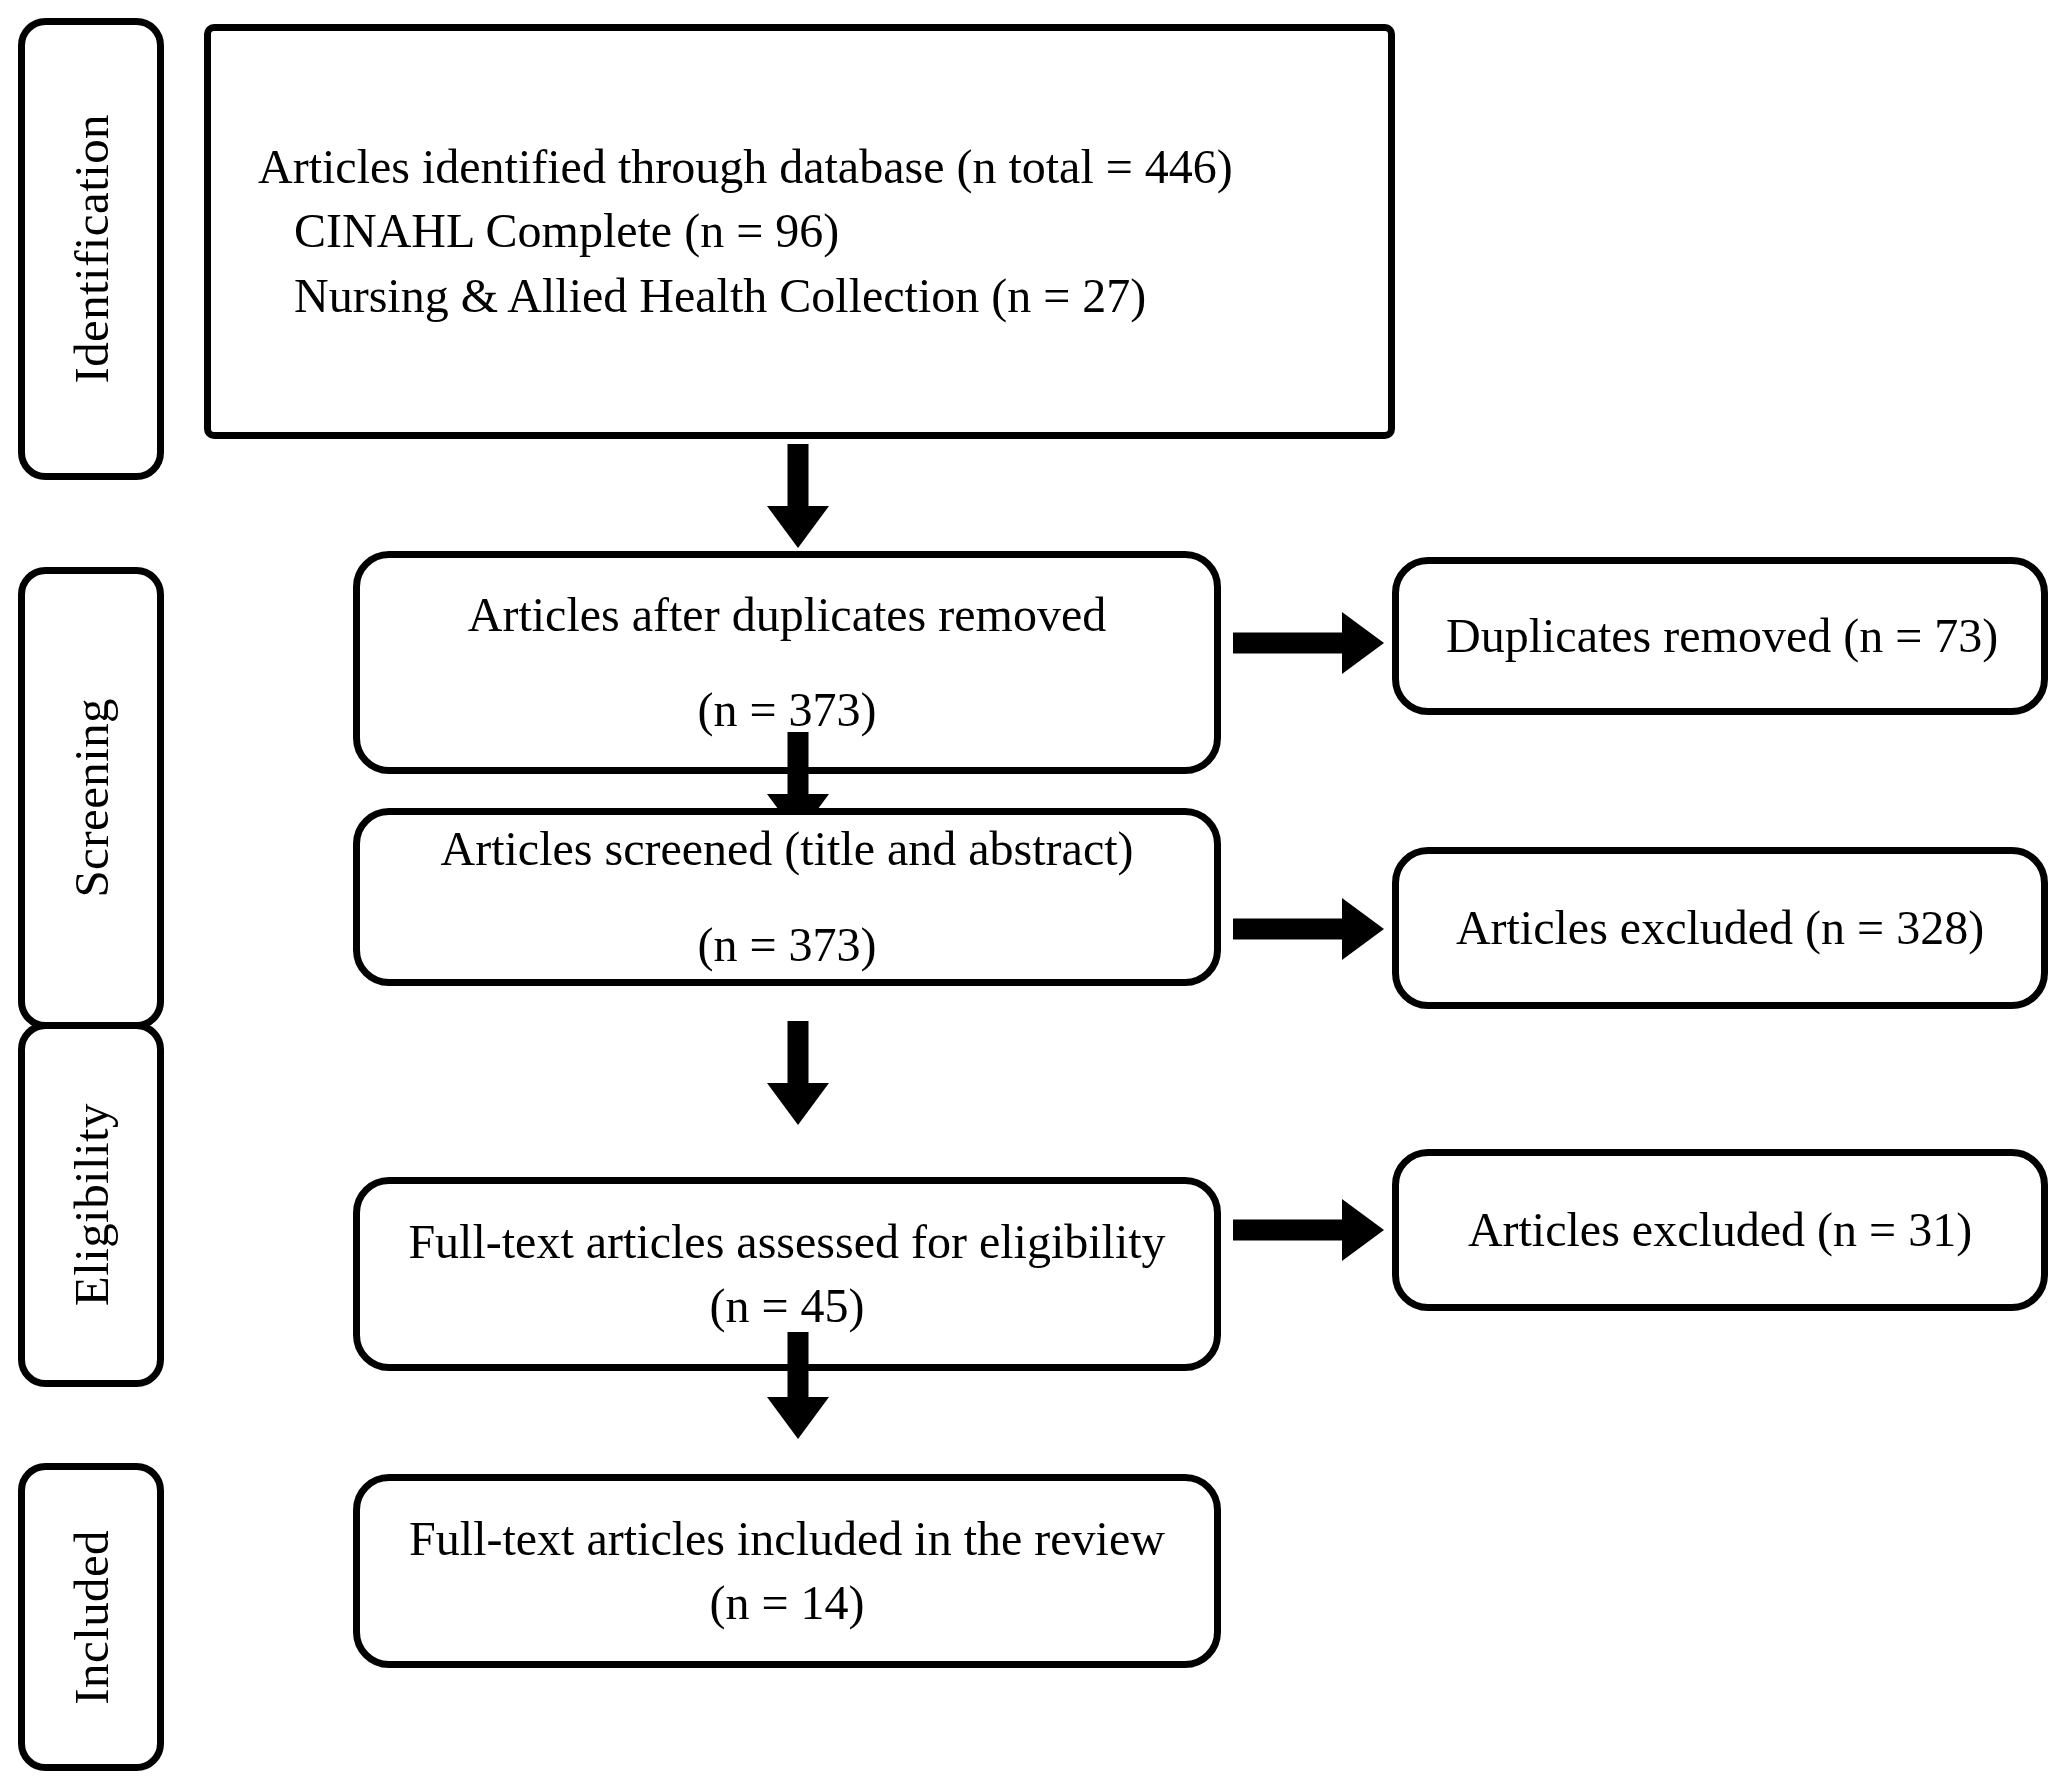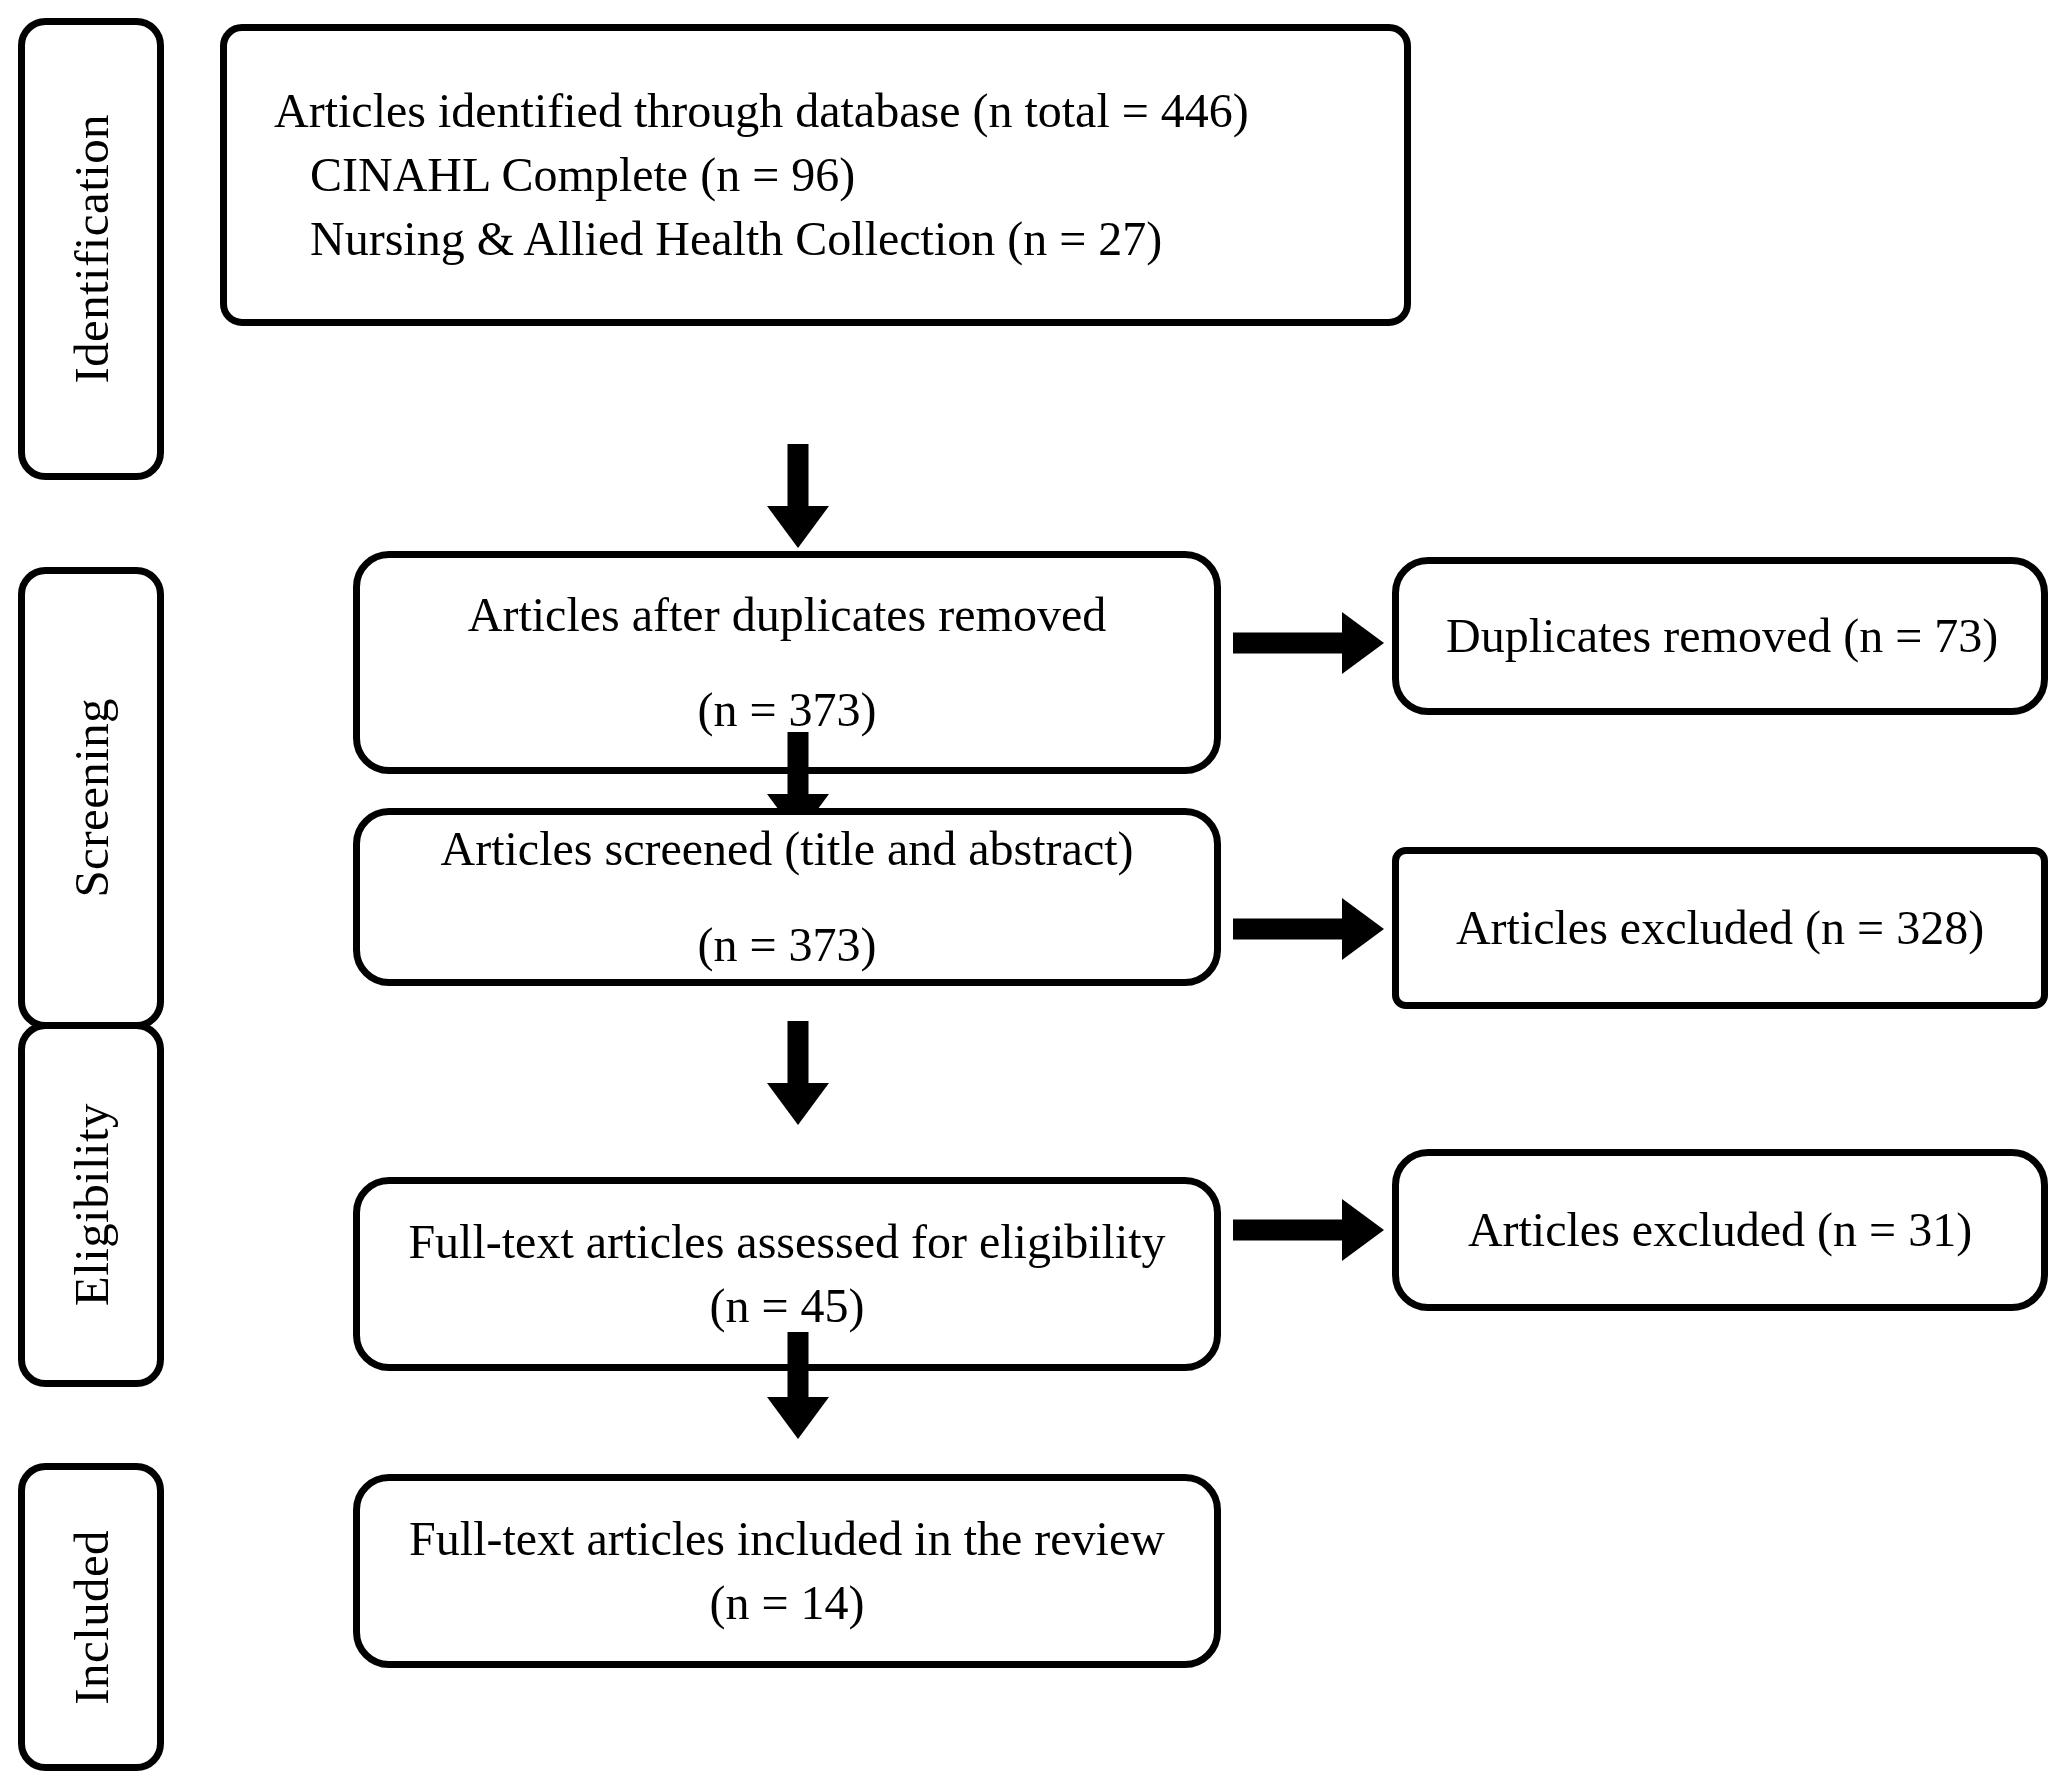--- a/index.html
+++ b/index.html
@@ -134,21 +134,21 @@
   </div>
 
   <div class="stage-box" style="left:18px; top:1022px; width:146px; height:365px;">
     <span class="stage-label">Eligibility</span>
   </div>
 
   <div class="stage-box" style="left:18px; top:1463px; width:146px; height:308px;">
     <span class="stage-label">Included</span>
   </div>
 
-  <div class="flow-box left-align" style="left:204px; top:24px; width:1191px; height:302px; border-radius:22px;margin-left:16px;">
+  <div class="flow-box left-align" style="left:204px; top:24px; width:1191px; height:415px; border-radius:10px;">
     <div class="box-inner">
       <div class="flow-line">Articles identified through database (n total = 446)</div>
       <div class="flow-line indent">CINAHL Complete (n = 96)</div>
       <div class="flow-line indent">Nursing &amp; Allied Health Collection (n = 27)</div>
     </div>
   </div>
 
   <div class="arrow-down" style="left:733px; top:444px; width:130px; height:104px;">
     <div class="shaft" style="height:70px;"></div>
     <div class="head"></div>
@@ -182,21 +182,21 @@
       <div class="flow-line gap-below">Articles screened (title and abstract)</div>
       <div class="flow-line">(n = 373)</div>
     </div>
   </div>
 
   <div class="arrow-right" style="left:1233px; top:898px; width:151px; height:62px;">
     <div class="shaft" style="width:113px;"></div>
     <div class="head"></div>
   </div>
 
-  <div class="flow-box" style="left:1392px; top:847px; width:656px; height:162px;border-radius:14px;">
+  <div class="flow-box" style="left:1392px; top:847px; width:656px; height:162px;">
     <div class="box-inner">
       <div class="flow-line">Articles excluded (n = 328)</div>
     </div>
   </div>
 
   <div class="arrow-down" style="left:733px; top:1021px; width:130px; height:104px;">
     <div class="shaft" style="height:70px;"></div>
     <div class="head"></div>
   </div>
 

